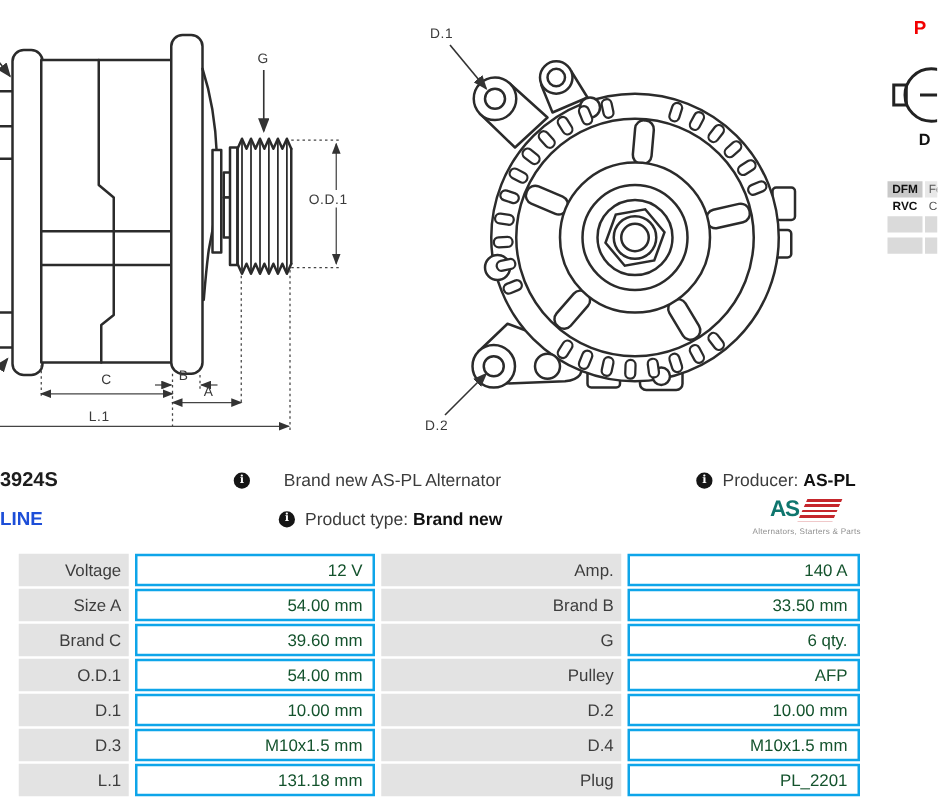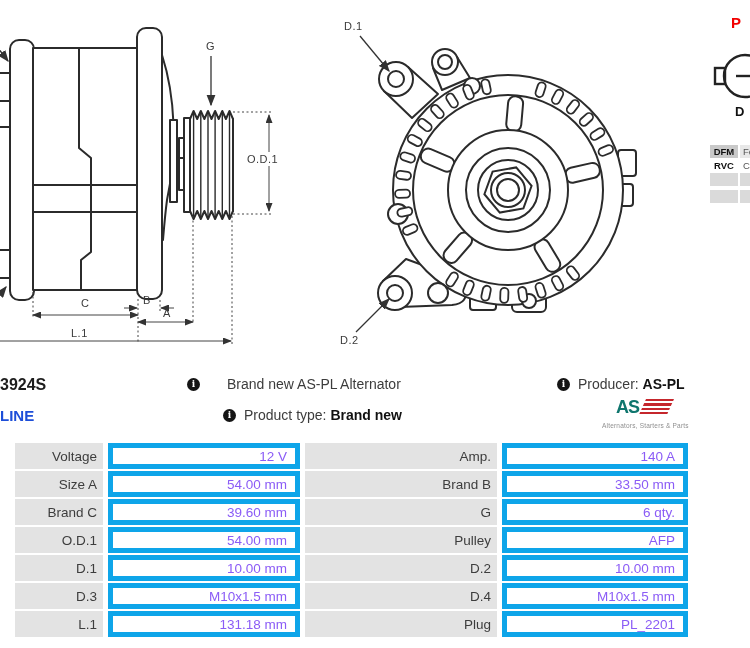--- a/index.html
+++ b/index.html
@@ -39,21 +39,21 @@
   .as-stripes{width:28px;height:18px;margin-left:3px;margin-top:2px;
               background:repeating-linear-gradient(to bottom,#c5262c 0 2.2px,#fff 2.2px 4.4px);
               transform:skewX(-24deg);}
   .as-caption{font-size:6.5px;color:#8f8f8f;margin-top:2px;white-space:nowrap;letter-spacing:.2px;}
   
   .spec-table{position:absolute;left:0;top:443px;display:grid;
               grid-template-columns:88px 192px 192px 186px;gap:2px 5px;
               grid-auto-rows:26px;font-size:13.5px;margin-left:15px;}
   .cell{display:flex;align-items:center;justify-content:flex-end;box-sizing:border-box;}
   .lbl{background:#e3e3e3;color:#3d3d3d;padding-right:6px;}
-  .val{background:#fff;border:5px solid #0ea5e9;color:#8b5cf6;padding-right:8px;}
+  .val{background:#fff;border:2px solid #0ea5e9;color:#14532d;padding-right:8px;}
 </style>
 </head>
 <body>
 
 <div id="screen">
 
   <svg id="side-svg" class="drawing" width="300" height="360" viewBox="0 0 300 360">
     <defs>
       <marker id="arrS" markerWidth="9" markerHeight="7" refX="8" refY="3.5" orient="auto-start-reverse">
         <path d="M0,0 L9,3.5 L0,7 Z" fill="#333"></path>

